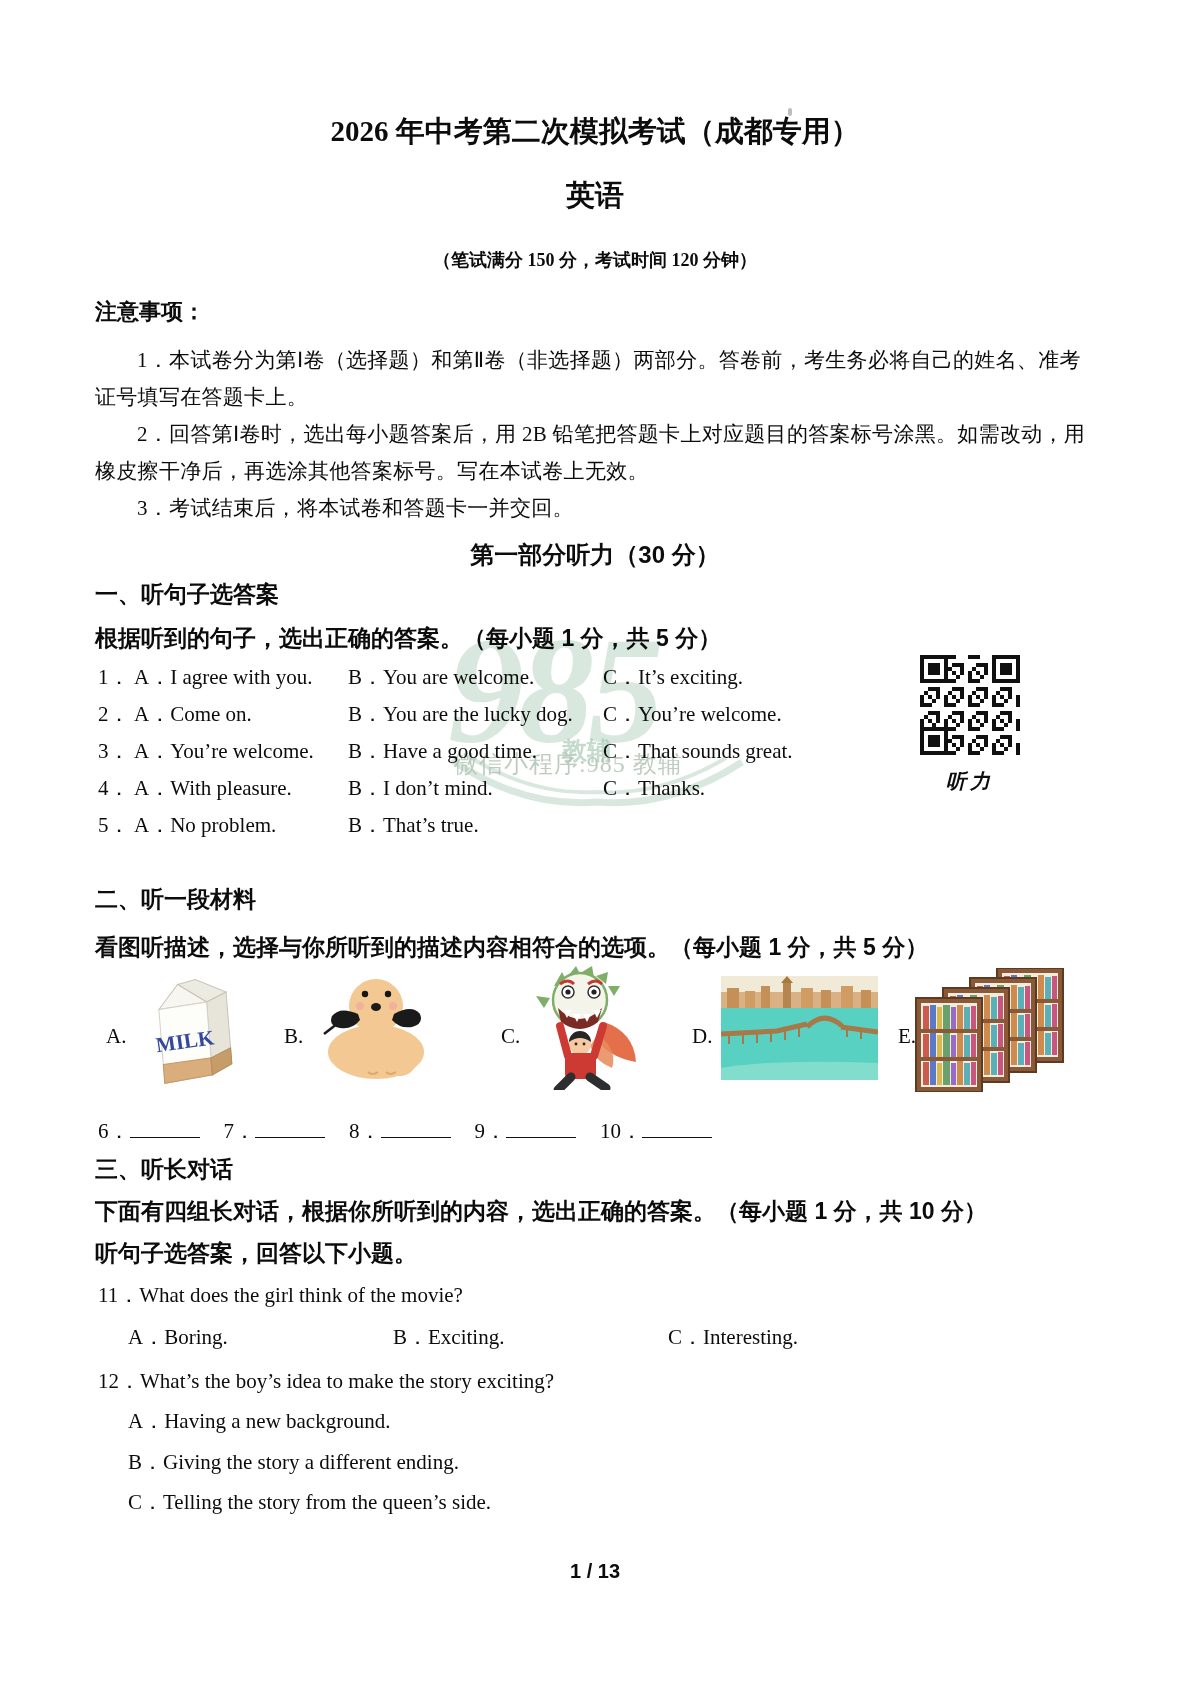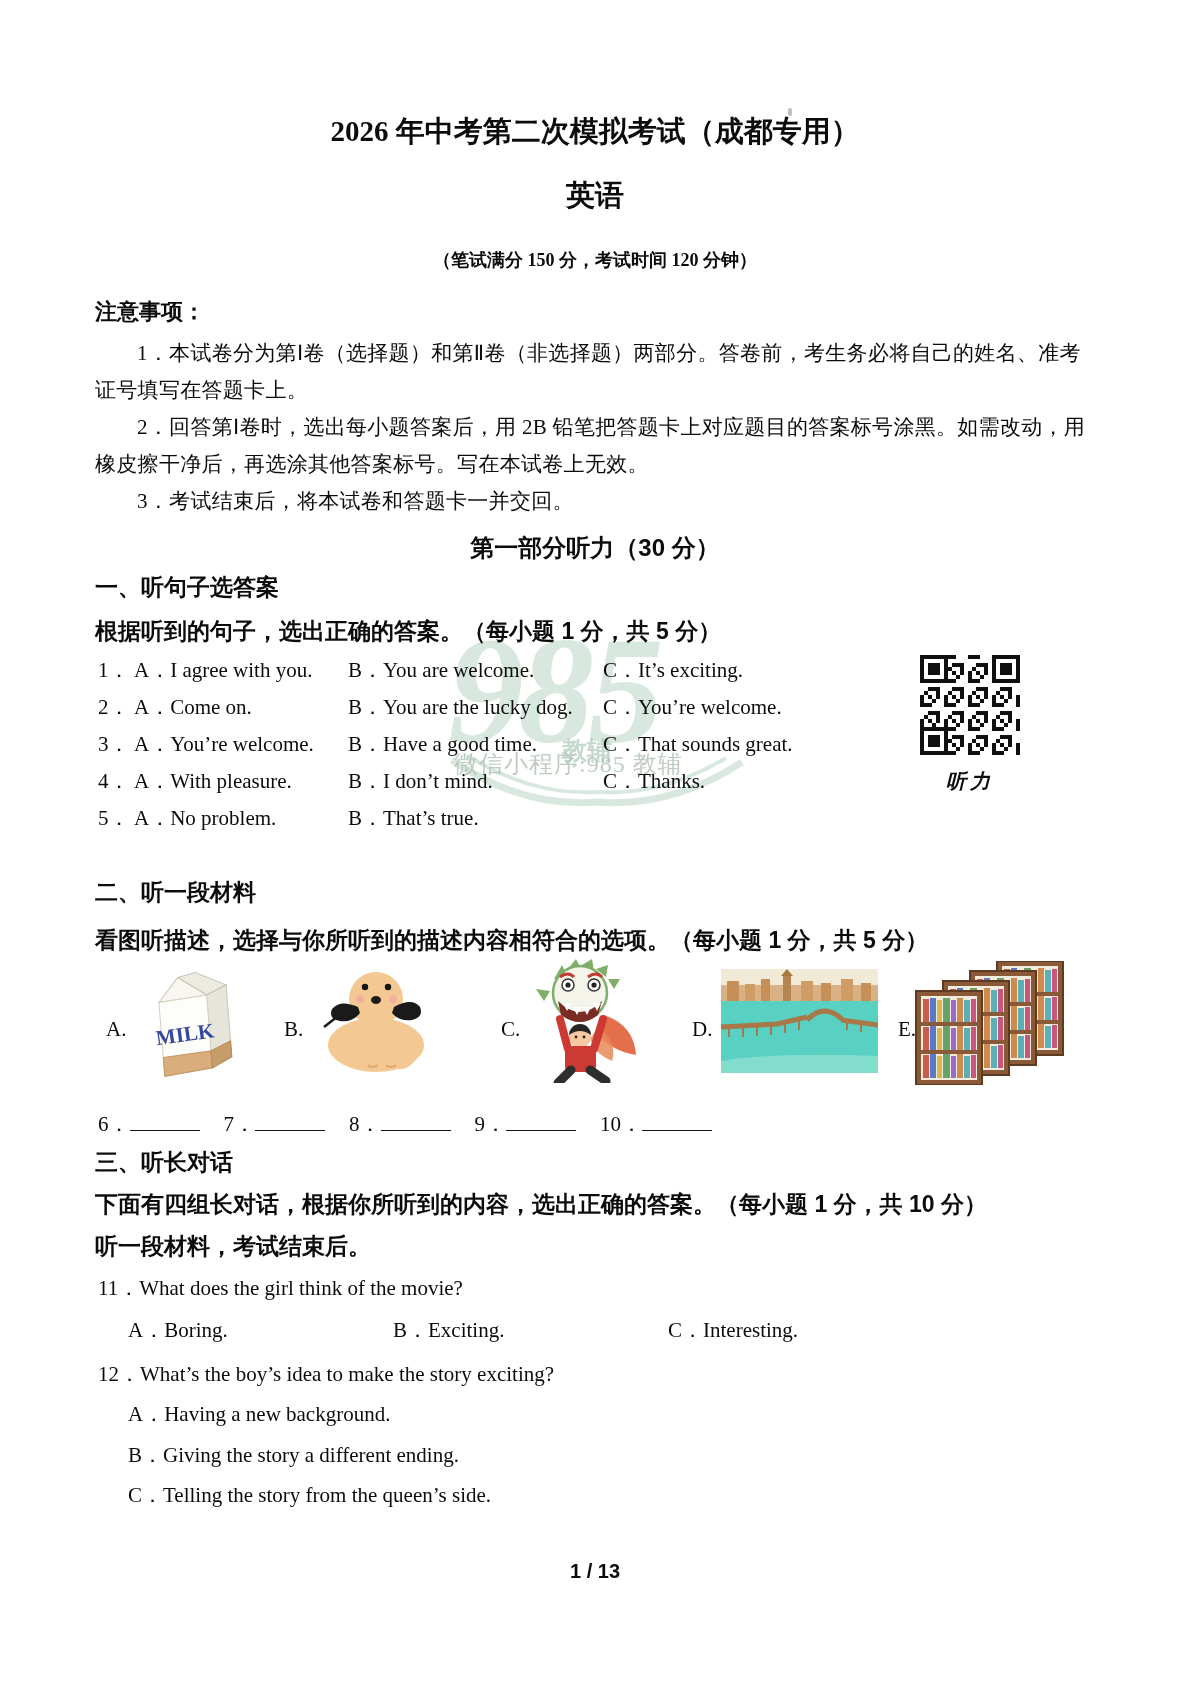--- a/index.html
+++ b/index.html
@@ -5,21 +5,21 @@
   html,body{margin:0;padding:0;background:#ffffff;}
   .page{position:relative;width:1190px;height:1683px;background:#ffffff;overflow:hidden;
         font-family:"Liberation Serif",serif;color:#0c0c0c;}
   .content{position:relative;z-index:2;padding:0 95px;}
 
   .title{margin:112px 0 0;text-align:center;font-size:29px;font-weight:700;line-height:38px;}
   .subject{margin:26px 0 0;text-align:center;font-size:29px;font-weight:700;line-height:38px;}
   .exam-info{margin:32px 0 0;text-align:center;font-size:18px;font-weight:700;line-height:28px;}
 
   .notice-heading{margin:24px 0 0;font-size:22px;font-weight:700;line-height:28px;font-family:"Liberation Serif",serif;}
-  .notice{margin:9px 0 0;font-size:21px;line-height:37px;text-indent:2em;letter-spacing:.3px;}
+  .notice{margin:16px 0 0;font-size:21px;line-height:37px;text-indent:2em;letter-spacing:.3px;}
   .notice + .notice{margin-top:0;}
 
   .part-title{margin:10px 0 0;text-align:center;font-size:27px;font-weight:700;line-height:36px;font-family:"Liberation Sans",sans-serif;}
   .listening-title{margin:12px 0 0;text-align:center;font-size:24px;font-weight:700;line-height:32px;font-family:"Liberation Sans",sans-serif;}
 
   .sec-heading{margin:8px 0 0;font-size:23px;font-weight:700;line-height:30px;font-family:"Liberation Sans",sans-serif;}
   .sec-instruction{margin:14px 0 0;font-size:23px;font-weight:700;line-height:30px;font-family:"Liberation Sans",sans-serif;}
 
   .q-grid{margin-top:6px;font-size:21px;}
   .q-row{display:grid;grid-template-columns:250px 255px 1fr;line-height:37px;padding-left:3px;}
@@ -521,21 +521,21 @@
         <use href="#bkunit" x="1" y="30"></use>
       </svg>
     </div>
 
     <div class="blanks">
       <span class="blank-num">6．</span><span class="blank-line"></span><span class="blank-num">7．</span><span class="blank-line"></span><span class="blank-num">8．</span><span class="blank-line"></span><span class="blank-num">9．</span><span class="blank-line"></span><span class="blank-num">10．</span><span class="blank-line"></span>
     </div>
 
     <div class="sec-heading s3-heading">三、听长对话</div>
     <div class="sec-instruction s3-instruction">下面有四组长对话，根据你所听到的内容，选出正确的答案。（每小题 1 分，共 10 分）</div>
-    <div class="s3-sub">听一段材料，考试结束后。</div>
+    <div class="s3-sub">听句子选答案，回答以下小题。</div>
 
     <div class="q-text">11．What does the girl think of the movie?</div>
     <div class="q-options3">
       <span>A．Boring.</span>
       <span>B．Exciting.</span>
       <span>C．Interesting.</span>
     </div>
 
     <div class="q-text" style="margin-top:14px">12．What’s the boy’s idea to make the story exciting?</div>
     <div class="q12-option">A．Having a new background.</div>

